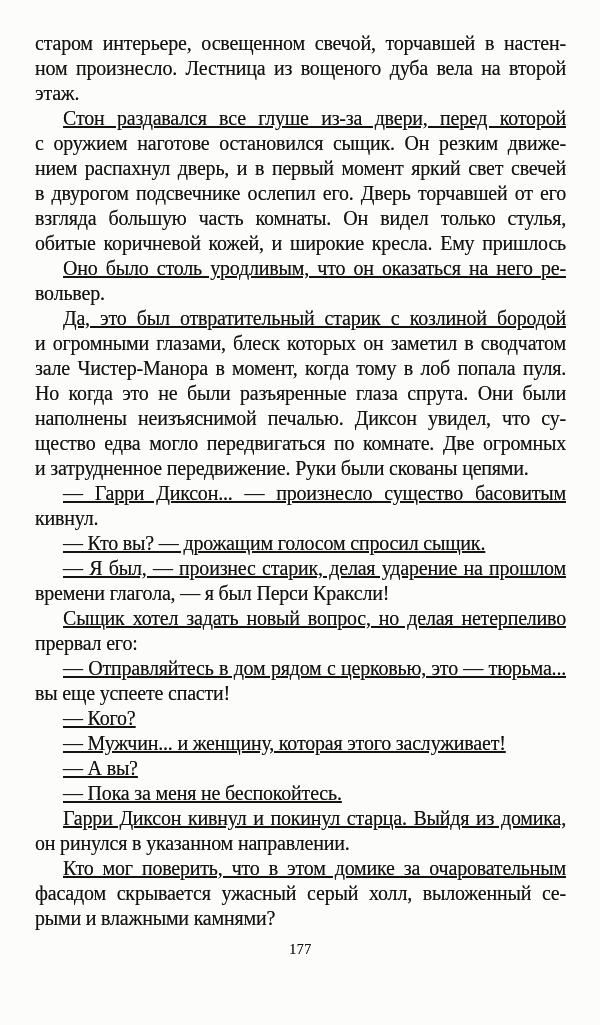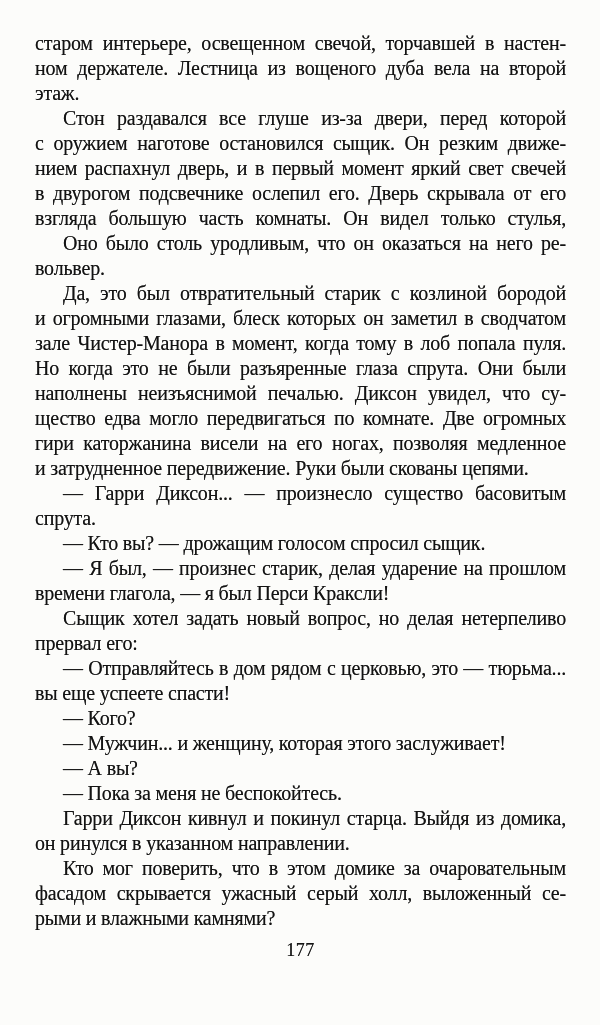--- a/index.html
+++ b/index.html
@@ -29,64 +29,64 @@
     text-align: justify;
     white-space: normal;
   }
   
   .line.fill::after {
     content: "";
     display: inline-block;
     width: 100%;
     height: 0;
   }
-  .para.indent .line:first-child { text-indent: 28px; }
+  .para.indent .line:first-child { text-indent: 28px; text-decoration: underline; }
   .footer {
     margin-top: 7px;
     text-align: center;
-    font-size: 18px;
+    font-size: 14px;
     letter-spacing: 0.5px;
     height: 24px;
     line-height: 24px;
   }
 </style>
 </head>
 <body>
 
 <div class="page">
   <div>
       <div class="para">
         <div class="line fill">старом интерьере, освещенном свечой, торчавшей в настен-</div>
-        <div class="line fill">ном держателе. Лестница из вощеного дуба вела на второй</div>
+        <div class="line fill">ном произнесло. Лестница из вощеного дуба вела на второй</div>
         <div class="line">этаж.</div>
       </div>
       <div class="para indent">
         <div class="line fill">Стон раздавался все глуше из-за двери, перед которой</div>
         <div class="line fill">с оружием наготове остановился сыщик. Он резким движе-</div>
         <div class="line fill">нием распахнул дверь, и в первый момент яркий свет свечей</div>
-        <div class="line fill">в двурогом подсвечнике ослепил его. Дверь скрывала от его</div>
+        <div class="line fill">в двурогом подсвечнике ослепил его. Дверь торчавшей от его</div>
         <div class="line fill">взгляда большую часть комнаты. Он видел только стулья,</div>
+        <div class="line fill">обитые коричневой кожей, и широкие кресла. Ему пришлось</div>
       </div>
       <div class="para indent">
         <div class="line fill">Оно было столь уродливым, что он оказаться на него ре-</div>
         <div class="line">вольвер.</div>
       </div>
       <div class="para indent">
         <div class="line fill">Да, это был отвратительный старик с козлиной бородой</div>
         <div class="line fill">и огромными глазами, блеск которых он заметил в сводчатом</div>
         <div class="line fill">зале Чистер-Манора в момент, когда тому в лоб попала пуля.</div>
         <div class="line fill">Но когда это не были разъяренные глаза спрута. Они были</div>
         <div class="line fill">наполнены неизъяснимой печалью. Диксон увидел, что су-</div>
         <div class="line fill">щество едва могло передвигаться по комнате. Две огромных</div>
-        <div class="line fill">гири каторжанина висели на его ногах, позволяя медленное</div>
         <div class="line">и затрудненное передвижение. Руки были скованы цепями.</div>
       </div>
       <div class="para indent">
         <div class="line fill">— Гарри Диксон... — произнесло существо басовитым</div>
-        <div class="line">спрута.</div>
+        <div class="line">кивнул.</div>
       </div>
       <div class="para indent">
         <div class="line">— Кто вы? — дрожащим голосом спросил сыщик.</div>
       </div>
       <div class="para indent">
         <div class="line fill">— Я был, — произнес старик, делая ударение на прошлом</div>
         <div class="line">времени глагола, — я был Перси Краксли!</div>
       </div>
       <div class="para indent">
         <div class="line fill">Сыщик хотел задать новый вопрос, но делая нетерпеливо</div>

